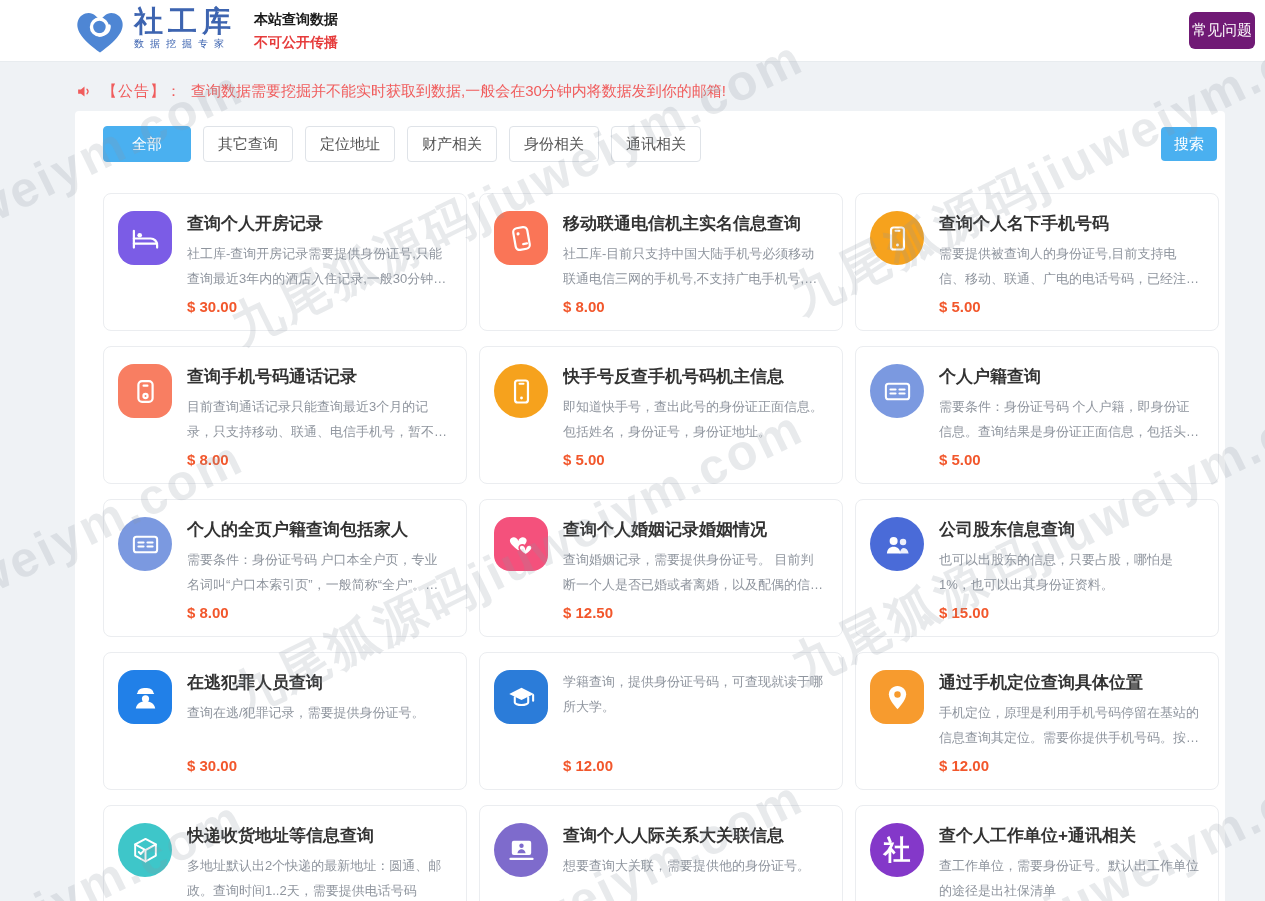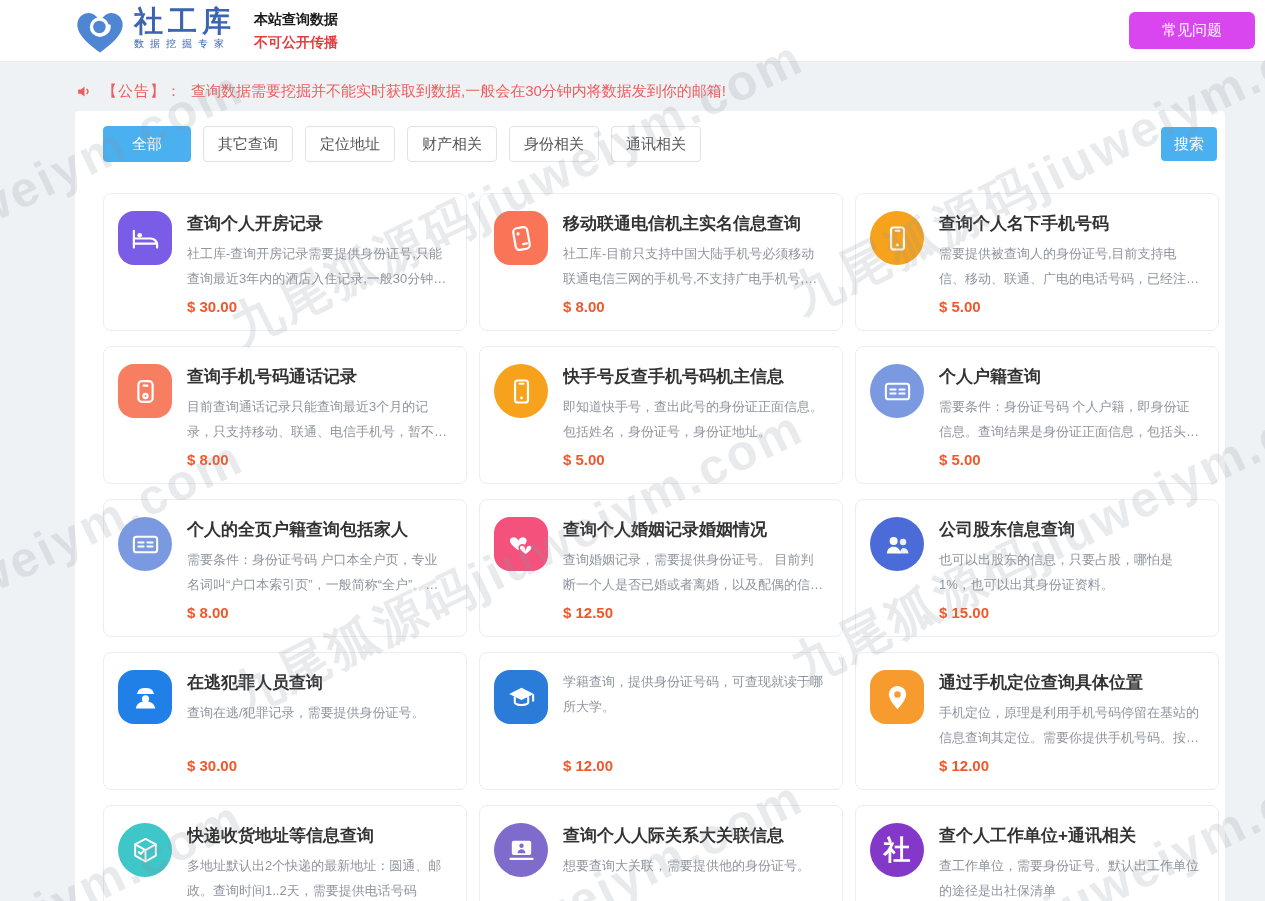--- a/index.html
+++ b/index.html
@@ -16,22 +16,22 @@
   }
   .logo { display:flex; gap:6px; }
   .logo-heart svg { width:56px; height:50px; display:block; }
   .logo-text { line-height:1.1; }
   .logo-title { font-size:29px; font-weight:800; color:#3d64b0; letter-spacing:5px; }
   .logo-sub { font-size:10px; color:#3d64b0; letter-spacing:6px; margin-top:1px; }
   .notice { font-size:14px; font-weight:700; line-height:1.6; }
   .notice-l1 { color:#1a1a1a; }
   .notice-l2 { color:#e63c3c; }
   .faq-btn {
-    margin-left:auto; background:#d946ef; color:#fff; border:none; cursor:pointer;
-    border-radius:6px; font-size:15px; padding:9px 33px; font-family:inherit;
+    margin-left:auto; background:#701a75; color:#fff; border:none; cursor:pointer;
+    border-radius:6px; font-size:15px; padding:9px 3px; font-family:inherit;
   }
   
   .announcement {
     display:flex; align-items:center; gap:9px;
     padding:20px 0 10px 76px; color:#f05c5c; font-size:15px;
   }
   .announcement svg { width:17px; height:17px; flex:none; }
   .ann-label { letter-spacing:1px; }
   
   .panel {

